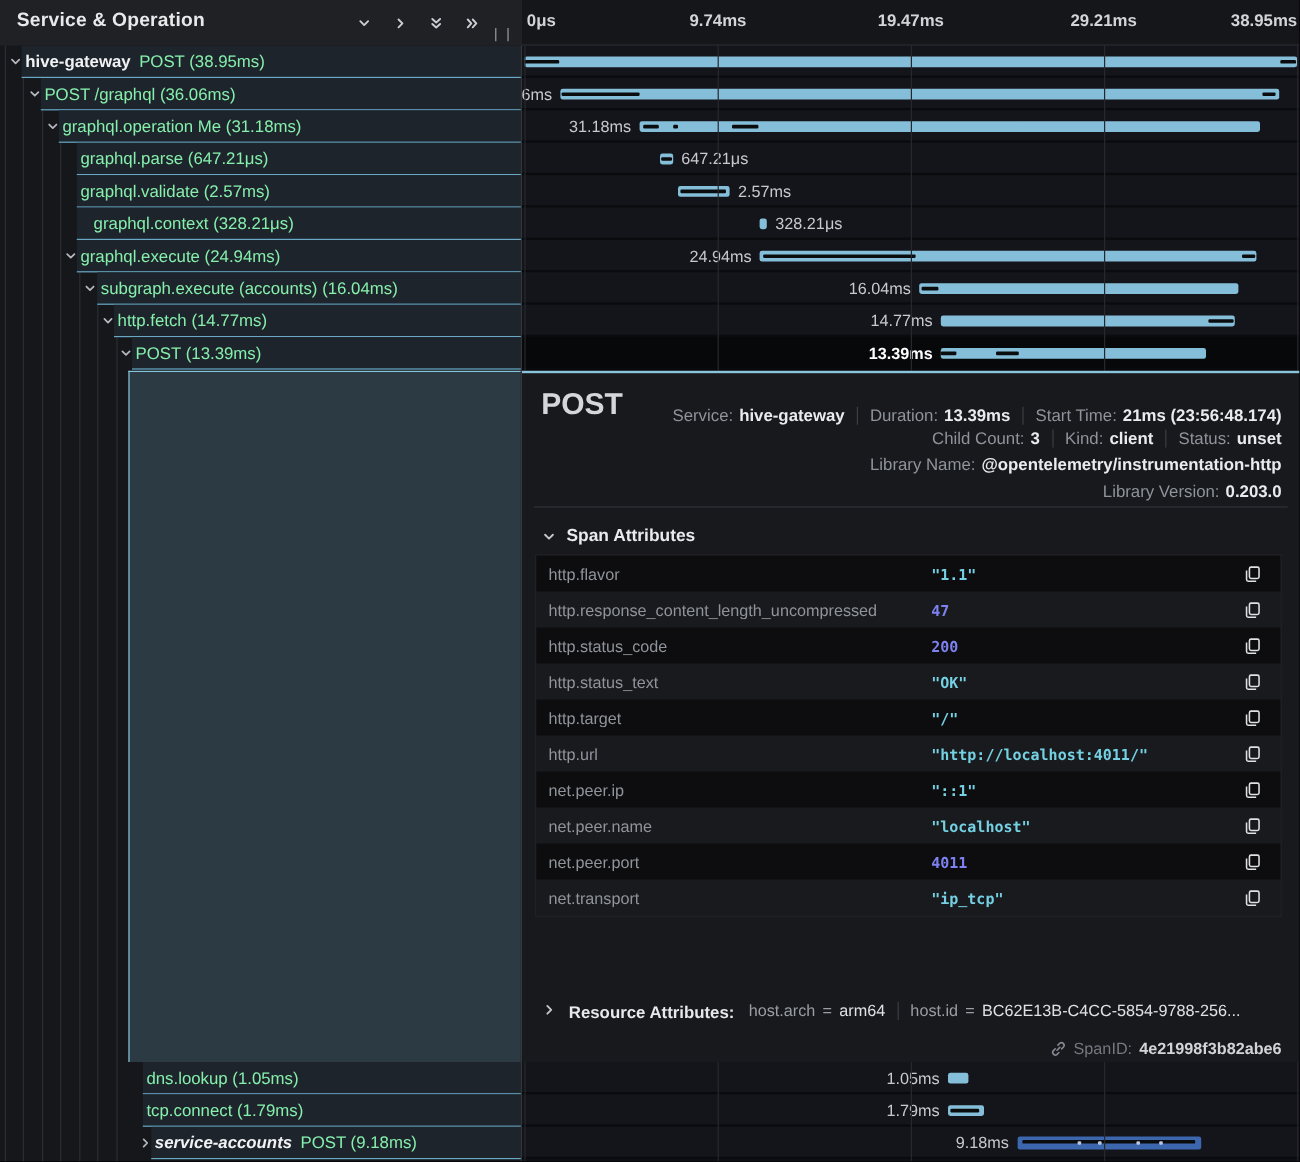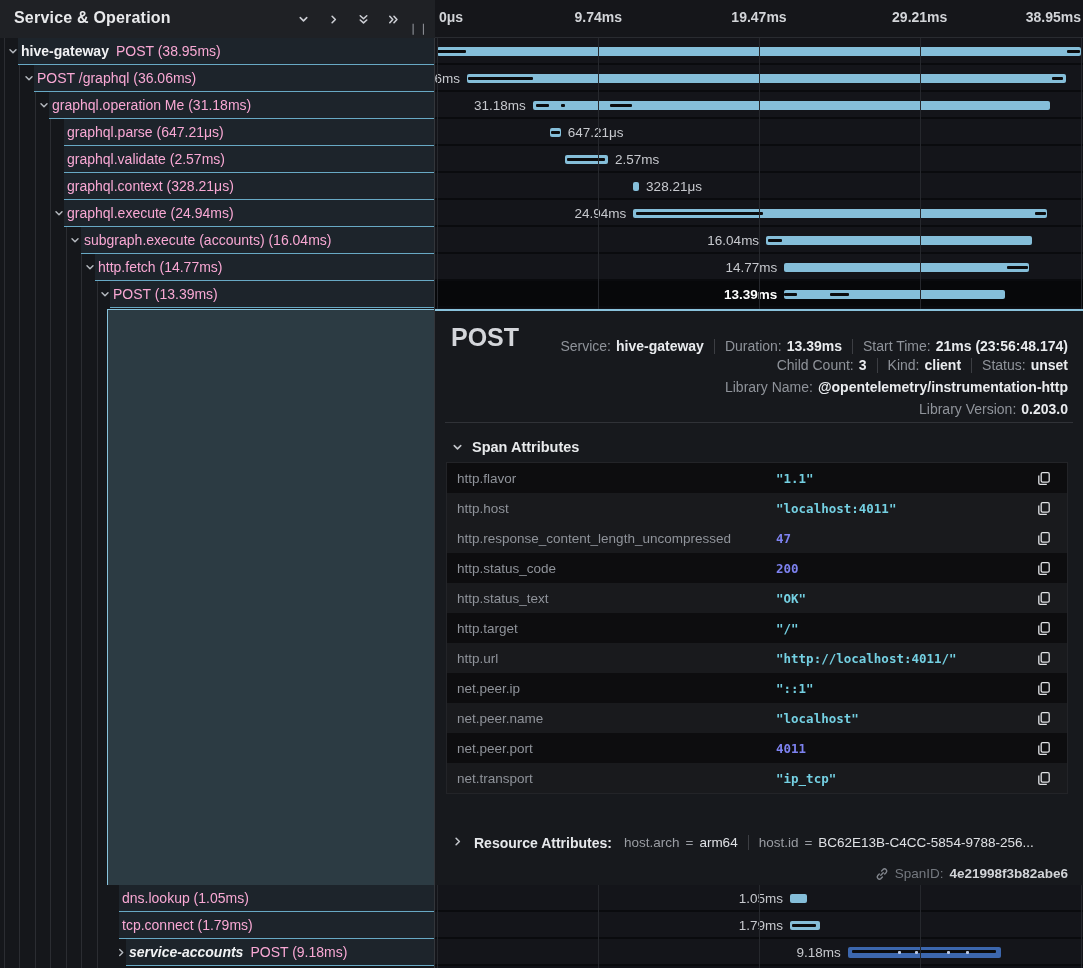--- a/index.html
+++ b/index.html
@@ -16,21 +16,21 @@
   .hdr-icons { position:absolute; right:34px; top:11px; display:flex; gap:14px; color:#ccced4; }
   .hdr-icons .ic { width:16px; height:16px; display:flex; align-items:center; justify-content:center; cursor:pointer; }
   .grip { position:absolute; right:6px; top:22px; color:#9ea1a7; font-size:11px; letter-spacing:1px; cursor:col-resize; }
   .guides { position:absolute; left:0; top:38px; width:110px; height:930px; z-index:0; }
   .guide { position:absolute; top:0; bottom:0; width:1px; background:#2b2d32; }
   .tree-row {
     position:absolute; height:27px; right:0; background:#1d242b;
     border-bottom:1px solid #68a9c5; z-index:1; cursor:pointer;
     display:flex; align-items:center; overflow:hidden; white-space:nowrap;
   }
-  .tree-row .lbl { font-size:14px; color:#f9a8d4; }
+  .tree-row .lbl { font-size:14px; color:#86efac; }
   .tree-row .svc { font-size:14px; font-weight:700; color:#f1f2f4; margin-right:7px; }
   .tree-row .svc.it { font-style:italic; }
   .row-chevron { position:absolute; z-index:2; color:#b4b8be; width:12px; height:12px; display:flex; align-items:center; justify-content:center; cursor:pointer; }
   .detail-left-box {
     position:absolute; left:107px; top:309px; width:327px; height:576px;
     background:#2c3b43; border:1px solid #88c4dd; border-right:none; border-bottom:none; z-index:2;
   }
   .vdivider { position:absolute; left:434px; top:0; width:1px; height:968px; background:#33363b; z-index:5; }
   
   .tl-panel { position:absolute; left:435px; top:0; width:648px; height:968px; background:#101117; overflow:hidden; }
@@ -222,21 +222,21 @@
         </span>
         <div class="tree-row" style="top: 92px; left: 49px; padding-left: 3px;">
           <span class="lbl">graphql.operation Me (31.18ms)</span>
         </div>
         <div class="tree-row" style="top: 119px; left: 64px; padding-left: 3px;">
           <span class="lbl">graphql.parse (647.21μs)</span>
         </div>
         <div class="tree-row" style="top: 146px; left: 64px; padding-left: 3px;">
           <span class="lbl">graphql.validate (2.57ms)</span>
         </div>
-        <div class="tree-row" style="top: 173px; left: 64px; padding-left: 3px;">
+        <div class="tree-row" style="top: 173px; left: 64px; padding-left: 14px;">
           <span class="lbl">graphql.context (328.21μs)</span>
         </div>
         <span class="row-chevron" style="left: 53px; top: 207px;">
           <svg width="13" height="13" viewBox="0 0 14 14" fill="none" stroke="currentColor" stroke-width="1.7" stroke-linecap="round" stroke-linejoin="round">
             <polyline points="3.5,5 7,8.5 10.5,5"></polyline>
           </svg>
         </span>
         <div class="tree-row" style="top: 200px; left: 64px; padding-left: 3px;">
           <span class="lbl">graphql.execute (24.94ms)</span>
         </div>
@@ -375,30 +375,20 @@
           <span class="key">http.flavor</span>
           <span class="val string">"1.1"</span>
           <span class="copy-btn">
             <svg width="14" height="15" viewBox="0 0 14 15" fill="none" stroke="currentColor" stroke-width="1.3" stroke-linejoin="round">
               <rect x="4.2" y="1.6" width="8" height="9.5" rx="1.4"></rect>
               <path d="M9.8 13.4H3.2a1.4 1.4 0 0 1-1.4-1.4V4.4"></path>
             </svg>
           </span>
         </div>
         <div class="attr-row even">
-          <span class="key">http.host</span>
-          <span class="val string">"localhost:4011"</span>
-          <span class="copy-btn">
-            <svg width="14" height="15" viewBox="0 0 14 15" fill="none" stroke="currentColor" stroke-width="1.3" stroke-linejoin="round">
-              <rect x="4.2" y="1.6" width="8" height="9.5" rx="1.4"></rect>
-              <path d="M9.8 13.4H3.2a1.4 1.4 0 0 1-1.4-1.4V4.4"></path>
-            </svg>
-          </span>
-        </div>
-        <div class="attr-row even">
           <span class="key">http.response_content_length_uncompressed</span>
           <span class="val number">47</span>
           <span class="copy-btn">
             <svg width="14" height="15" viewBox="0 0 14 15" fill="none" stroke="currentColor" stroke-width="1.3" stroke-linejoin="round">
               <rect x="4.2" y="1.6" width="8" height="9.5" rx="1.4"></rect>
               <path d="M9.8 13.4H3.2a1.4 1.4 0 0 1-1.4-1.4V4.4"></path>
             </svg>
           </span>
         </div>
         <div class="attr-row odd">

